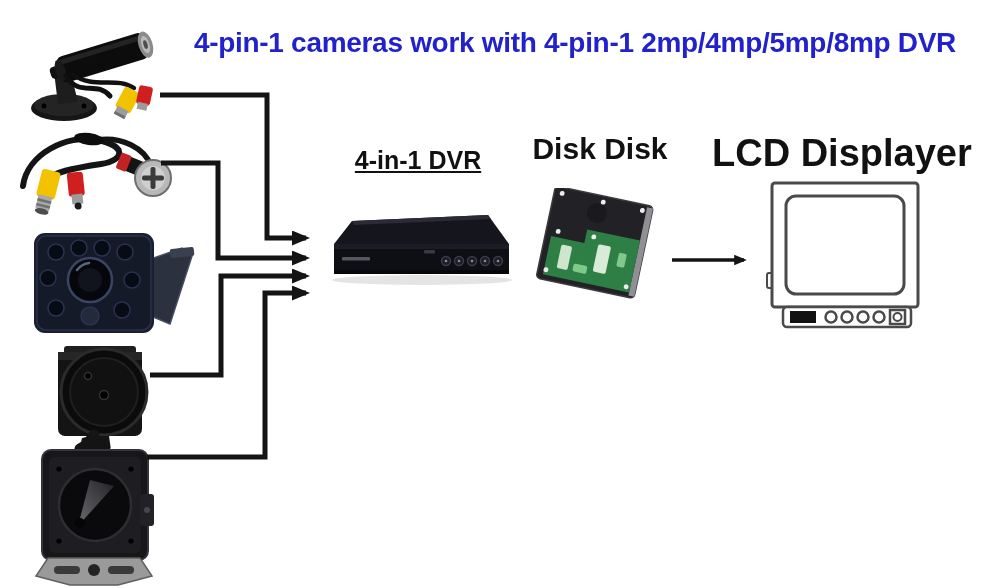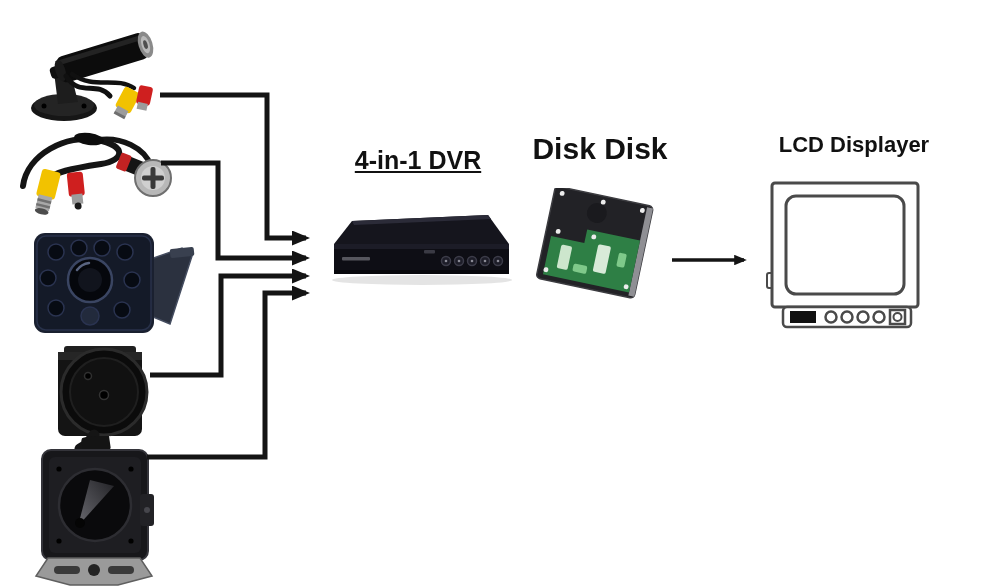--- a/index.html
+++ b/index.html
@@ -11,29 +11,30 @@
   #title{
     left:170px;top:27px;width:810px;text-align:center;
     font-size:28px;font-weight:bold;color:#2222cc;letter-spacing:-0.3px;
     white-space:nowrap;
   }
   .device-label{
     color:#111111;font-weight:bold;text-align:center;white-space:nowrap;
   }
   #dvr-label{left:330px;top:146px;width:176px;font-size:25px;text-decoration:underline;}
   #hdd-label{left:505px;top:132px;width:190px;font-size:30px;}
-  #lcd-label{left:748px;top:132px;width:212px;font-size:22px;}
+  #lcd-label{left:712px;top:132px;width:212px;font-size:38px;}
   svg{display:block;}
   #arrow-layer{left:0;top:0;pointer-events:none;}
 </style>
 </head>
 <body>
 
 <div id="canvas">
 
+  <div id="title" class="abs">4-pin-1 cameras work with 4-pin-1 2mp/4mp/5mp/8mp DVR</div>
 
   <div class="abs" style="left:8px;top:14px;">
     <svg width="162" height="114" viewBox="0 0 162 114">
       <ellipse cx="56" cy="94" rx="33" ry="13" fill="#161616"></ellipse>
       <ellipse cx="56" cy="91" rx="30" ry="11" fill="#242424"></ellipse>
       <circle cx="36" cy="92" r="2.5" fill="#000"></circle>
         <circle cx="76" cy="92" r="2.5" fill="#000"></circle>
       <polygon points="46,58 62,56 70,88 50,90" fill="#1d1d1d"></polygon>
       <rect x="42" y="50" width="26" height="12" rx="4" fill="#101010" transform="rotate(-18 55 56)"></rect>
       <g transform="rotate(-17 95 42)">

